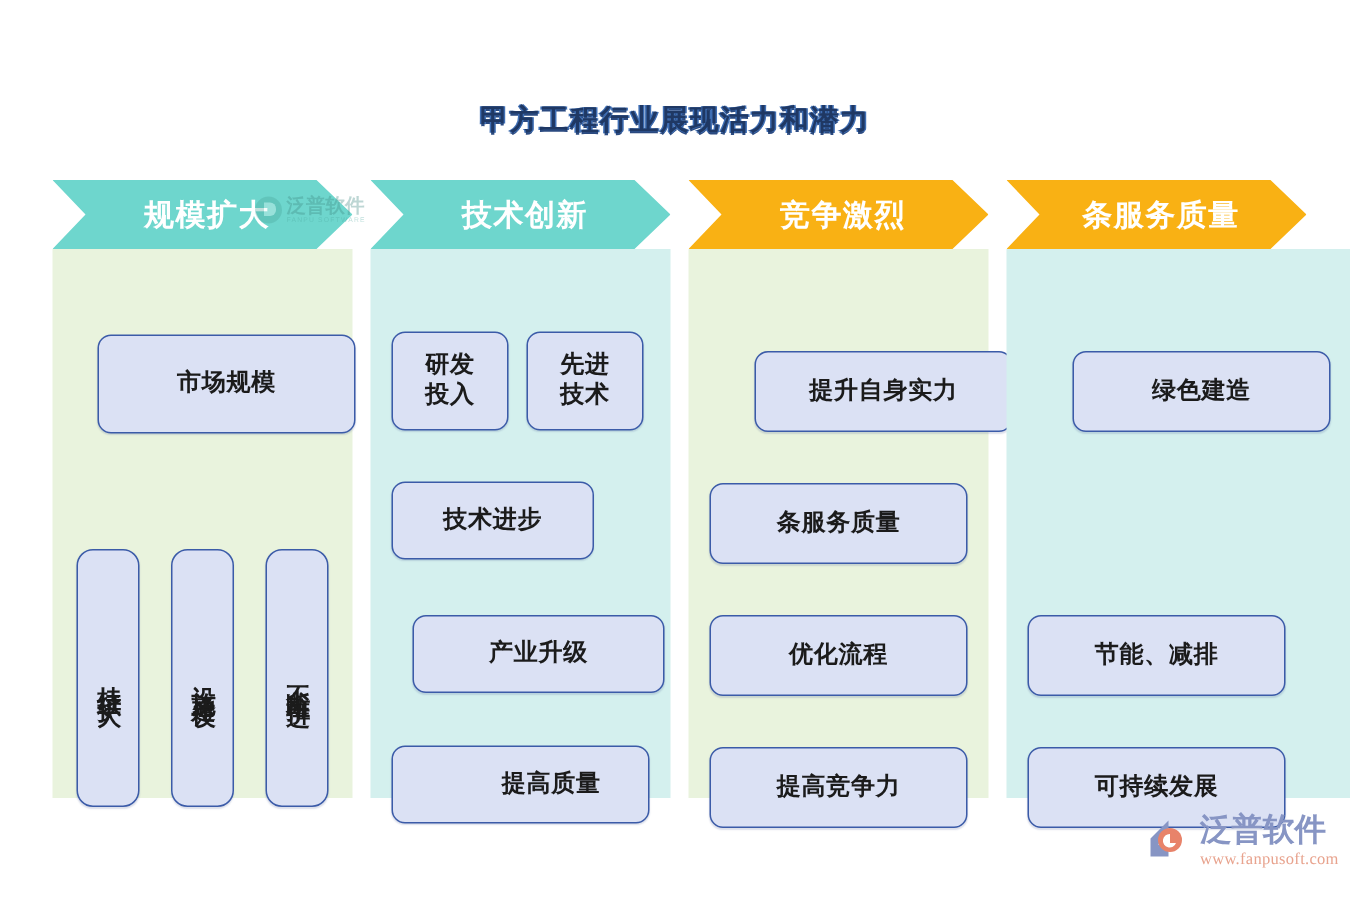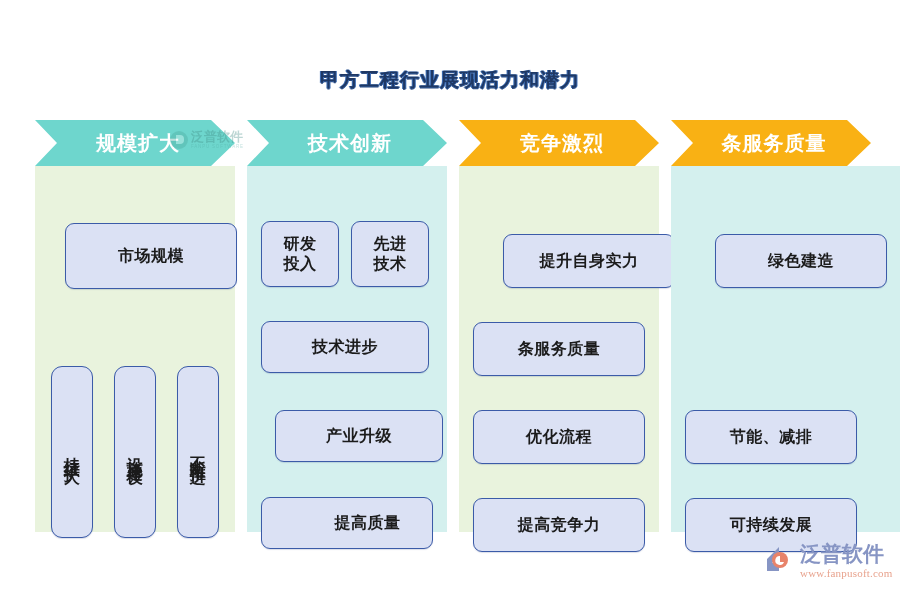--- a/index.html
+++ b/index.html
@@ -114,21 +114,21 @@
 
   
   .c1-wide  { left: 30px;  top: 57px;  width: 172px; height: 66px; }
   .c1-v1    { left: 16px;  top: 200px; width: 42px;  height: 172px; }
   .c1-v2    { left: 79px;  top: 200px; width: 42px;  height: 172px; }
   .c1-v3    { left: 142px; top: 200px; width: 42px;  height: 172px; }
 
   
   .c2-a     { left: 14px;  top: 55px;  width: 78px;  height: 66px; }
   .c2-b     { left: 104px; top: 55px;  width: 78px;  height: 66px; }
-  .c2-row2  { left: 14px;  top: 155px; width: 168px; height: 52px; }
+  .c2-row2  { left: 14px;  top: 155px; width: 135px; height: 52px; }
   .c2-row3  { left: 28px;  top: 244px; width: 168px; height: 52px; }
   .c2-row4  { left: 14px;  top: 331px; width: 172px; height: 52px; padding-left: 41px; }
 
   
   .r1 { left: 14px; top: 68px;  width: 172px; height: 54px; margin-left: 30px; }
   .r2 { left: 14px; top: 156px; width: 172px; height: 54px; }
   .r3 { left: 14px; top: 244px; width: 172px; height: 54px; }
   .r4 { left: 14px; top: 332px; width: 172px; height: 54px; }
 
   

